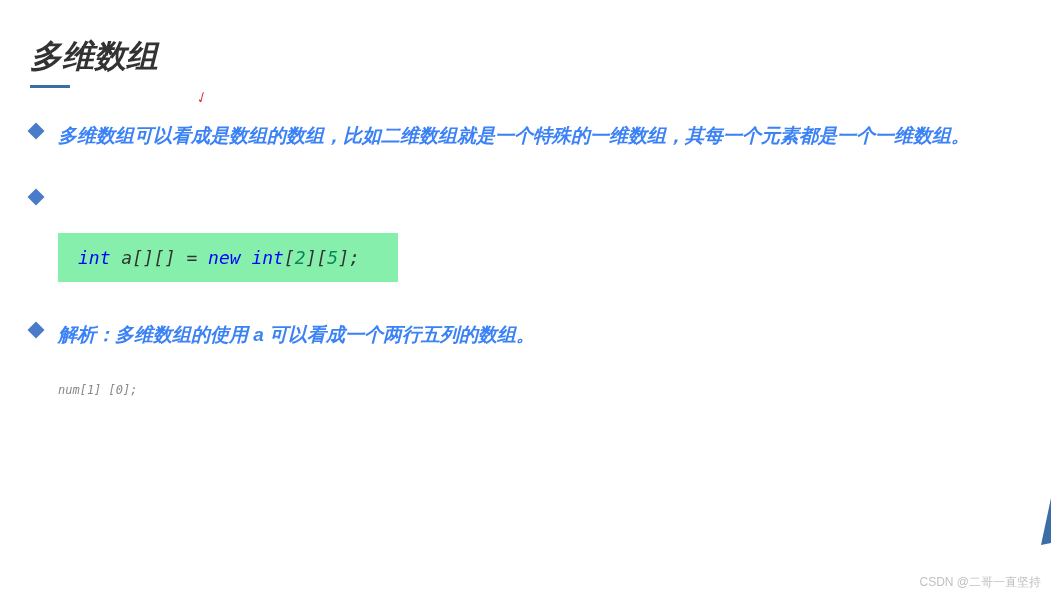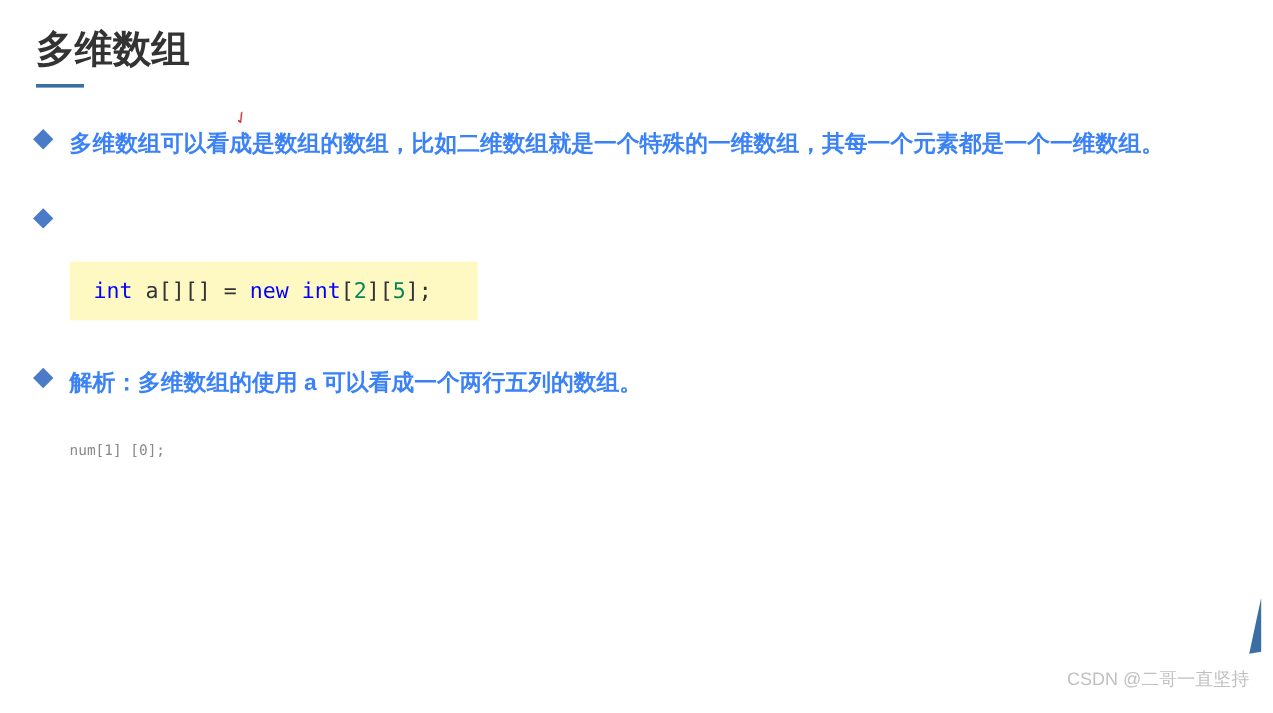--- a/index.html
+++ b/index.html
@@ -9,21 +9,22 @@
     }
     body {
       font-family: "Microsoft YaHei", "PingFang SC", sans-serif;
       background: #ffffff;
       width: 1061px;
       height: 594px;
       position: relative;
       overflow: hidden;
     }
     .container {
-      padding: 20px 30px;
+      padding: 35px 30px;
+      font-style: italic;
     }
     .title {
       font-size: 32px;
       font-weight: bold;
       color: #333;
       margin-bottom: 6px;
     }
     .title-underline {
       width: 40px;
       height: 3px;
@@ -52,21 +53,21 @@
       margin-top: 7px;
       flex-shrink: 0;
     }
     .bullet-text {
       font-size: 19px;
       font-weight: bold;
       color: #3b82f6;
       line-height: 1.9;
     }
     .code-block {
-      background: #fef9c3;
+      background: #86efac;
       padding: 14px 20px;
       margin-left: 28px;
       margin-bottom: 35px;
       display: inline-block;
       min-width: 340px;
     }
     .code-text {
       font-family: "Consolas", "Monaco", monospace;
       font-size: 18px;
     }
@@ -80,22 +81,22 @@
     .semi { color: #333; }
     .plain-code {
       font-family: "Consolas", "Monaco", monospace;
       font-size: 12px;
       color: #888;
       margin-left: 28px;
     }
     .watermark {
       position: absolute;
       right: 20px;
-      bottom: 18px;
-      font-size: 15px;
+      bottom: 3px;
+      font-size: 12px;
       color: rgba(150,150,150,0.6);
       text-align: center;
     }
     .corner-shape {
       position: absolute;
       right: 10px;
       bottom: 50px;
       width: 0;
       height: 0;
       border-left: 10px solid transparent;

